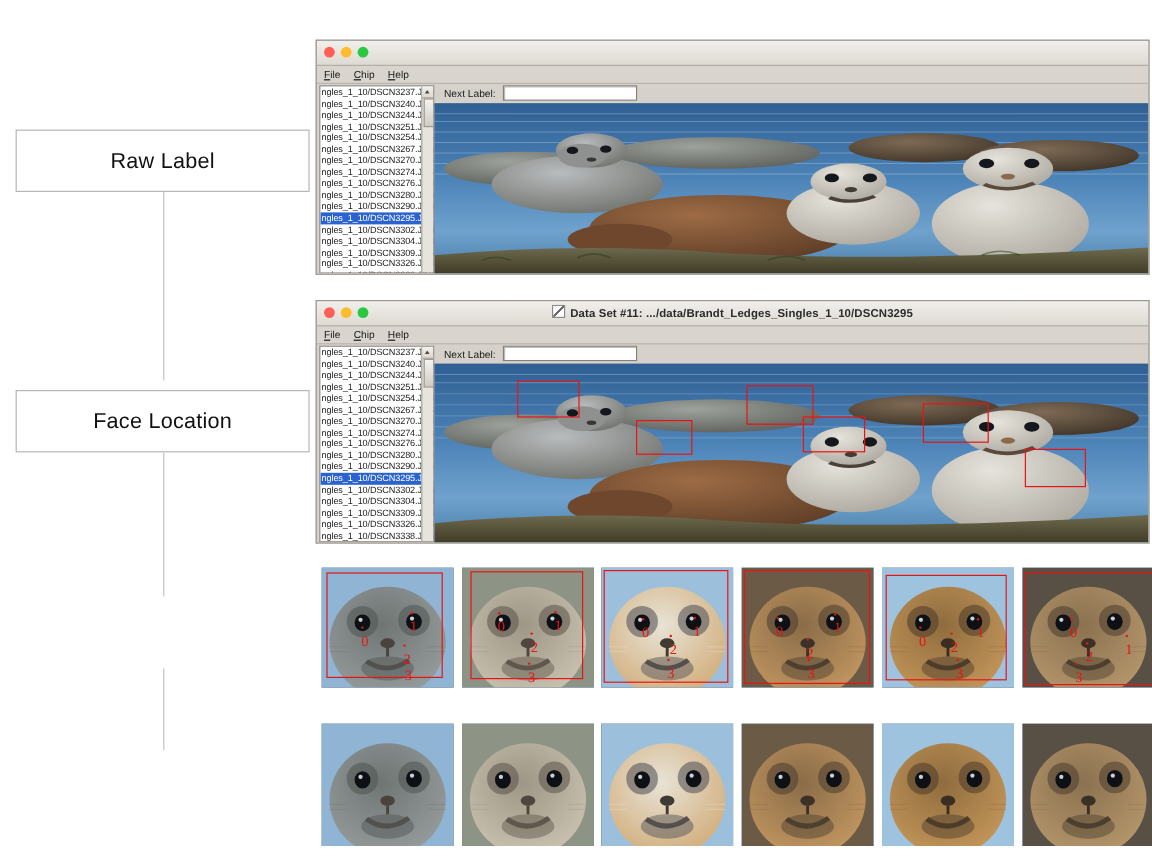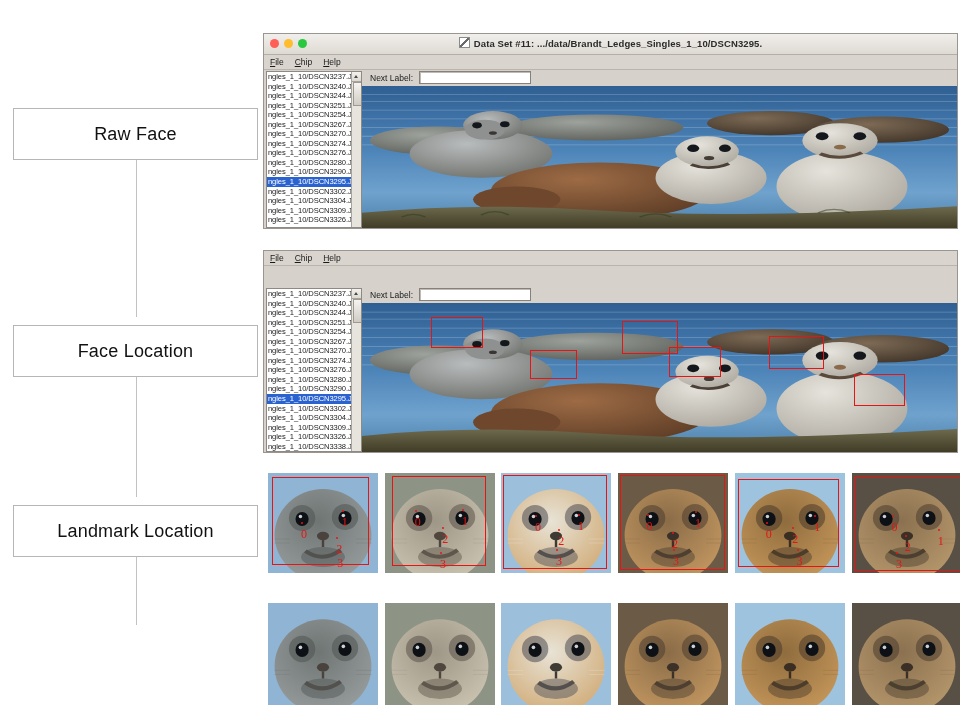--- a/index.html
+++ b/index.html
@@ -81,41 +81,35 @@
 </head>
 <body>
 
 <div id="stage">
 
   <div class="connector" style="left:136px;top:160px;height:157px;"></div>
   <div class="connector" style="left:136px;top:377px;height:120px;"></div>
   <div class="connector" style="left:136px;top:557px;height:68px;"></div>
 
   <div class="stage-box" style="left:13px;top:108px;width:245px;height:52px;">
-    <span>Raw Face</span>
+    <span>Raw Label</span>
   </div>
 
   <div class="stage-box" style="left:13px;top:325px;width:245px;height:52px;">
     <span>Face Location</span>
   </div>
 
-  <div class="stage-box" style="left:13px;top:505px;width:245px;height:52px;">
-    <span>Landmark Location</span>
-  </div>
 
 
   <div class="appwin" style="left:263px;top:33px;width:695px;height:196px;">
     <div class="titlebar">
       <div class="lights">
         <span class="light l-red"></span>
         <span class="light l-yel"></span>
         <span class="light l-grn"></span>
-      </div>
-      <div class="wtitle">
-        <span class="wicon"></span><span>Data Set #11: .../data/Brandt_Ledges_Singles_1_10/DSCN3295.</span>
       </div>
     </div>
     <div class="menubar">
       <span class="menuitem"><u>F</u>ile</span>
       <span class="menuitem"><u>C</u>hip</span>
       <span class="menuitem"><u>H</u>elp</span>
     </div>
 
     <div class="wbody">
       <div class="filelist">
@@ -221,20 +215,30 @@
             <g opacity="0.5" stroke="#2c3a1a" stroke-width="1.2" fill="none">
               <path d="M20 120 q6 -5 12 0 M60 118 q7 -6 14 0 M140 120 q8 -6 16 0 M230 116 q8 -6 16 0"></path>
             </g>
           </svg>
         </div>
       </div>
     </div>
   </div>
 
   <div class="appwin" style="left:263px;top:250px;width:695px;height:203px;">
+    <div class="titlebar">
+      <div class="lights">
+        <span class="light l-red"></span>
+        <span class="light l-yel"></span>
+        <span class="light l-grn"></span>
+      </div>
+      <div class="wtitle">
+        <span class="wicon"></span><span>Data Set #11: .../data/Brandt_Ledges_Singles_1_10/DSCN3295</span>
+      </div>
+    </div>
     <div class="menubar">
       <span class="menuitem"><u>F</u>ile</span>
       <span class="menuitem"><u>C</u>hip</span>
       <span class="menuitem"><u>H</u>elp</span>
     </div>
 
     <div class="wbody">
       <div class="filelist">
         <div id="fl2">
             <div class="flrow">ngles_1_10/DSCN3237.JPG</div>

